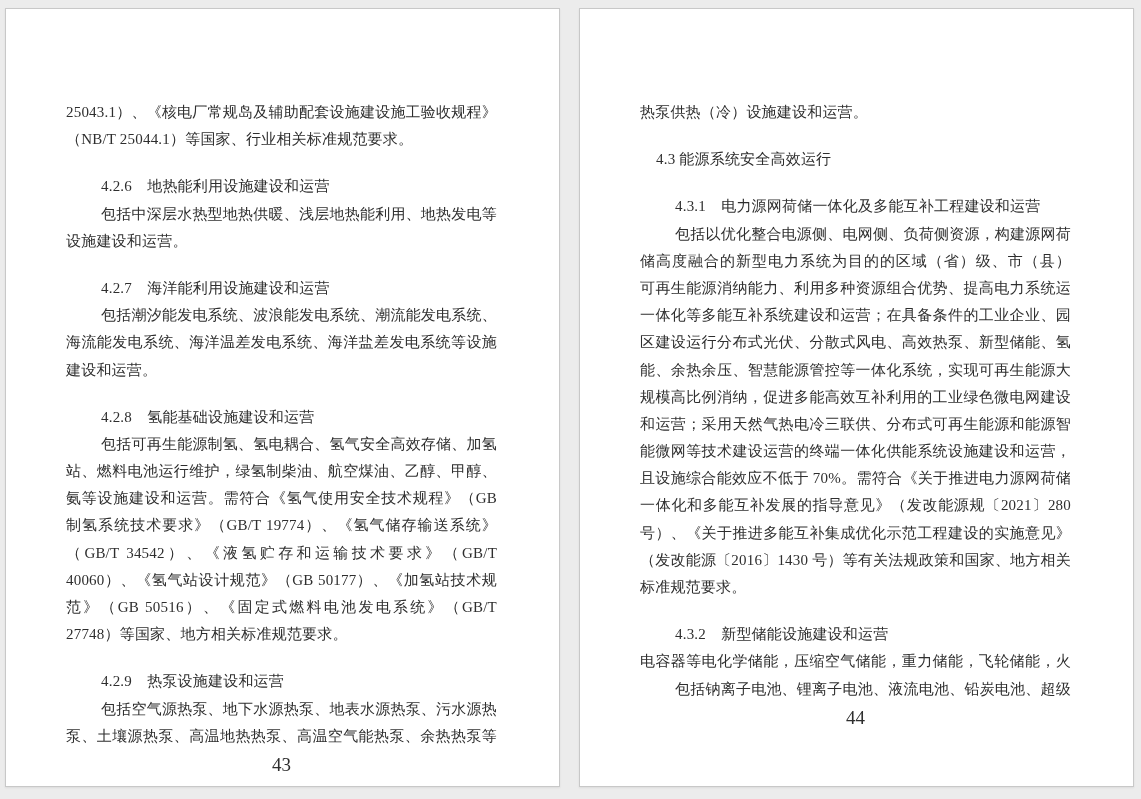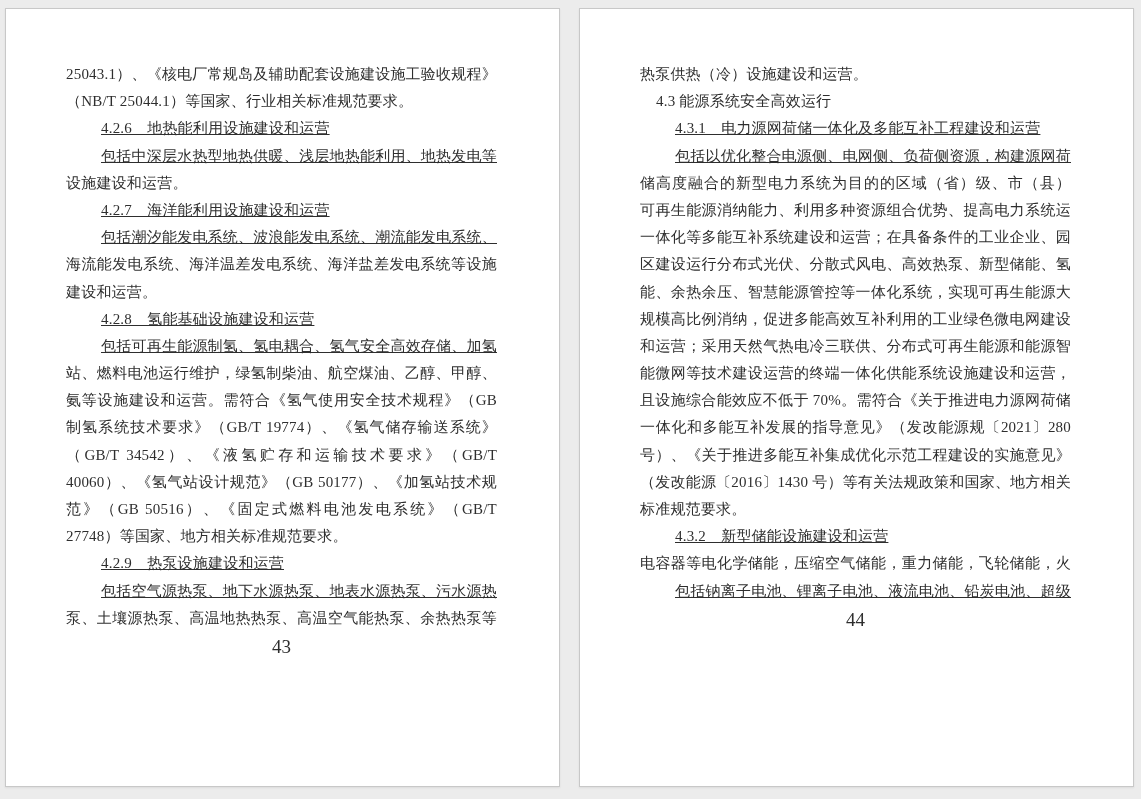--- a/index.html
+++ b/index.html
@@ -15,37 +15,37 @@
     left: 5px; top: 8px;
     display: flex;
     gap: 19px;
   }
   .page {
     width: 555px; height: 779px;
     box-sizing: border-box;
     background: #ffffff;
     border: 1px solid #c8c8c8;
     box-shadow: 0 1px 2px rgba(0,0,0,0.07);
-    padding: 52px 62px 0 60px;
+    padding: 90px 62px 0 60px;
     color: #2e2e2e;
   }
   .ln {
     font-size: 15px;
     line-height: 27.2px;
     height: 27.2px;
     letter-spacing: 0.2px;
   }
   .j {
     text-align: justify;
     text-align-last: justify;
     text-justify: inter-character;
   }
   .i1 { text-indent: 16px; }
-  .i2 { text-indent: 35px; text-decoration: underline; }
-  .hd { font-weight: 400; }
+  .i2 { text-indent: 35px; }
+  .hd { font-weight: 400; margin-top: 20px; }
   .pagenum {
     margin-top: 5px;
     text-align: center;
     font-size: 19px;
     line-height: 20px;
     color: #2e2e2e;
   }
 </style>
 </head>
 <body>

